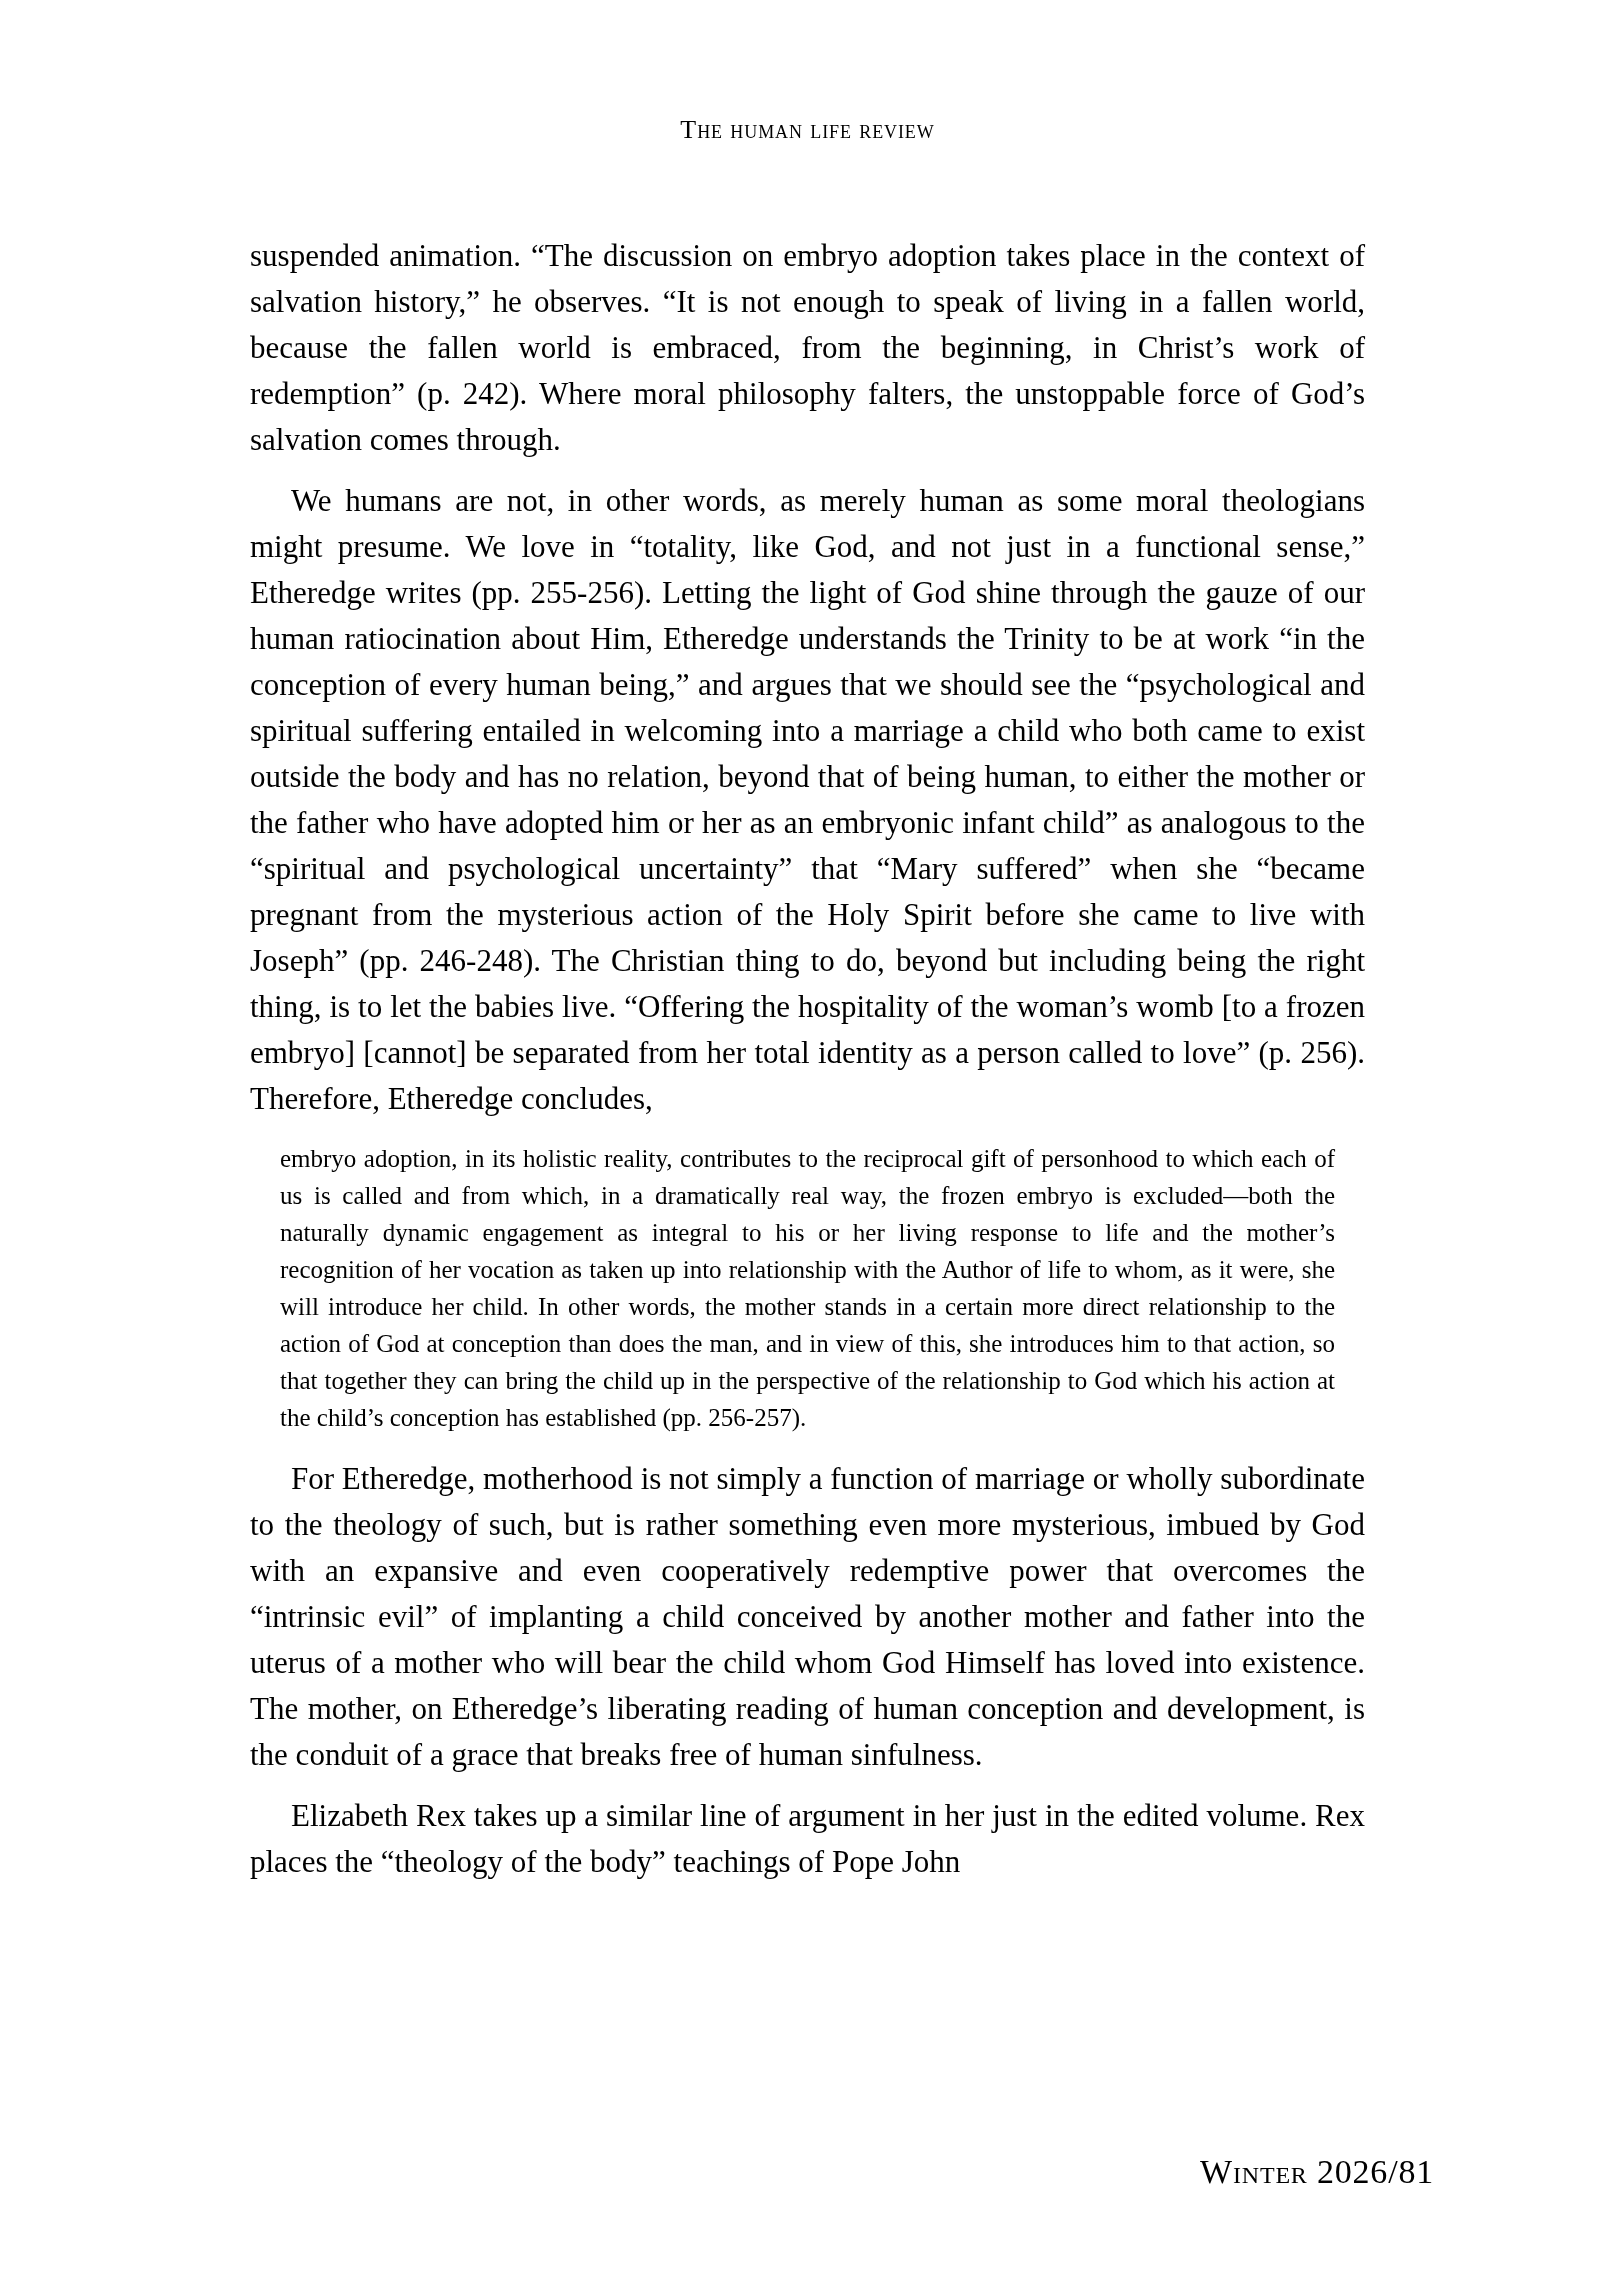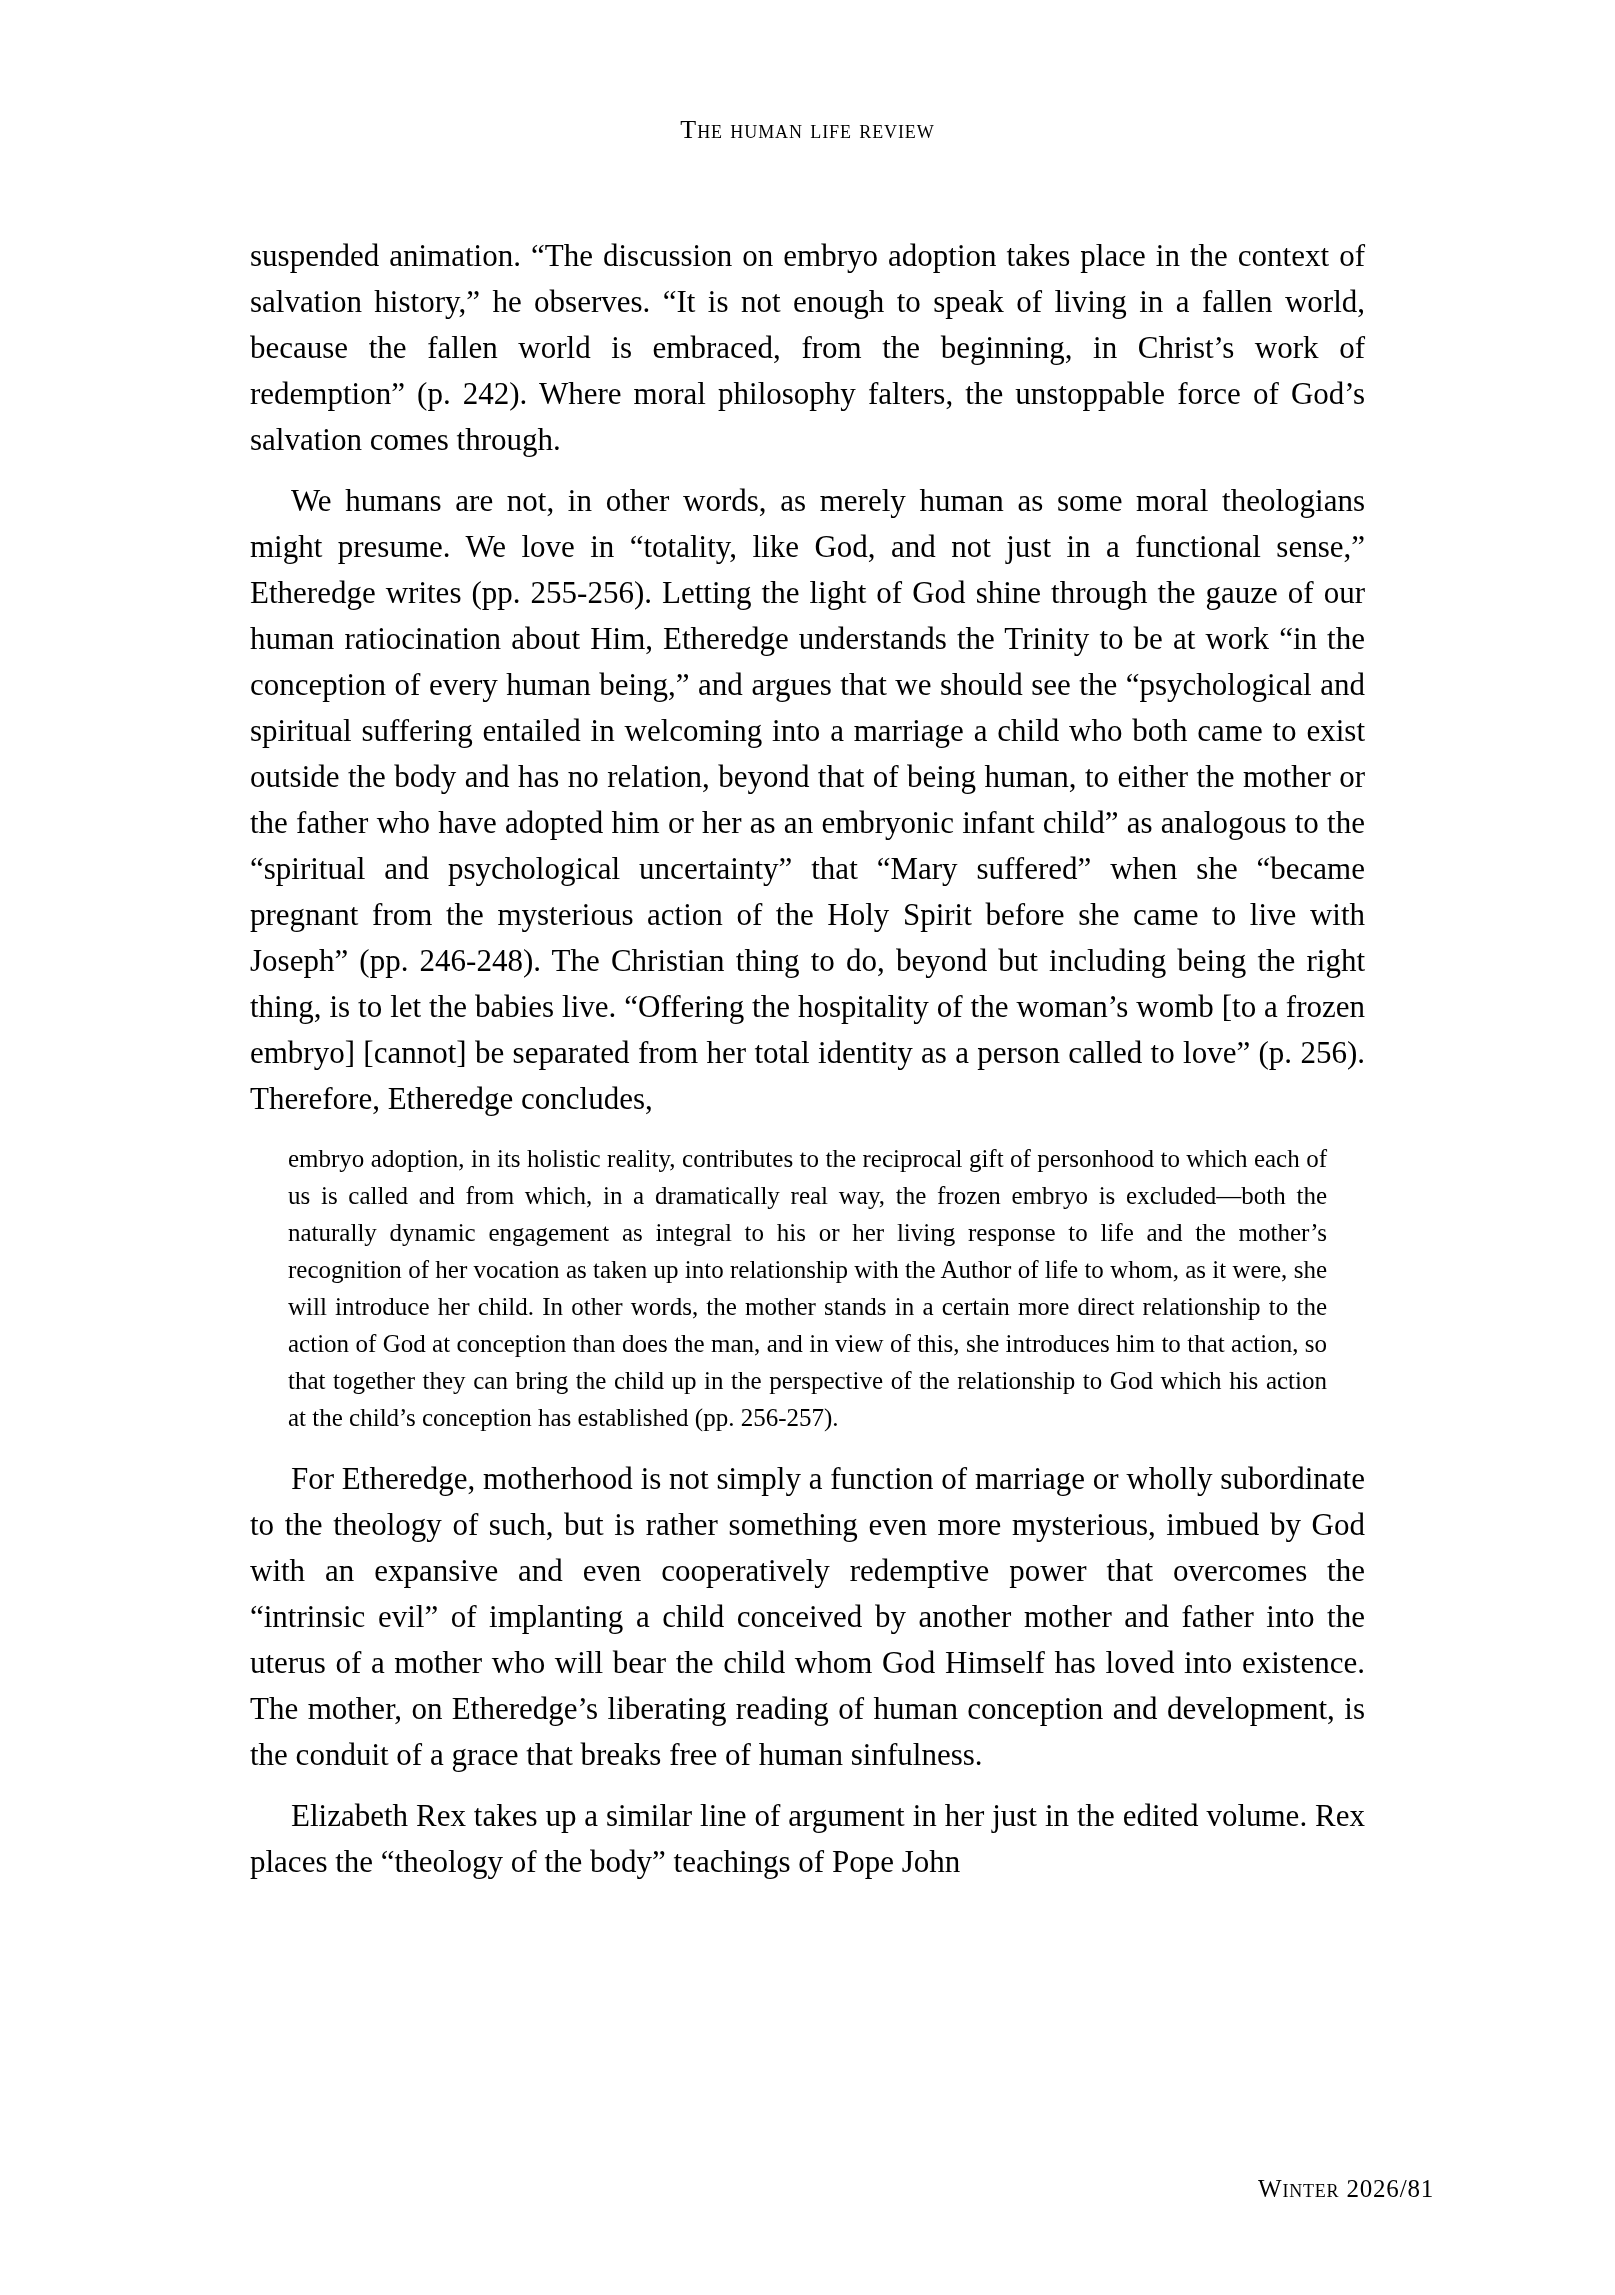--- a/index.html
+++ b/index.html
@@ -54,27 +54,27 @@
   p.indent { text-indent: 41px; }
   
   .blockquote {
     margin: 18px 0 19.6px 0;
     padding: 0 45px 0 45px;
     font-size: 25px;
     line-height: 37px;
     text-align: justify;
     text-justify: inter-word;
   }
-  .blockquote p { margin: 8px; }
+  .blockquote p { margin: 0; }
   
   .folio {
     position: absolute;
     right: 181px;
-    bottom: 92px;
-    font-size: 25px;
+    bottom: 104px;
+    font-size: 34px;
     letter-spacing: 0.8px;
     font-variant: small-caps;
     text-transform: lowercase;
     text-align: right;
   }
   .folio::first-letter { text-transform: uppercase; }
 </style>
 </head>
 <body>
 

